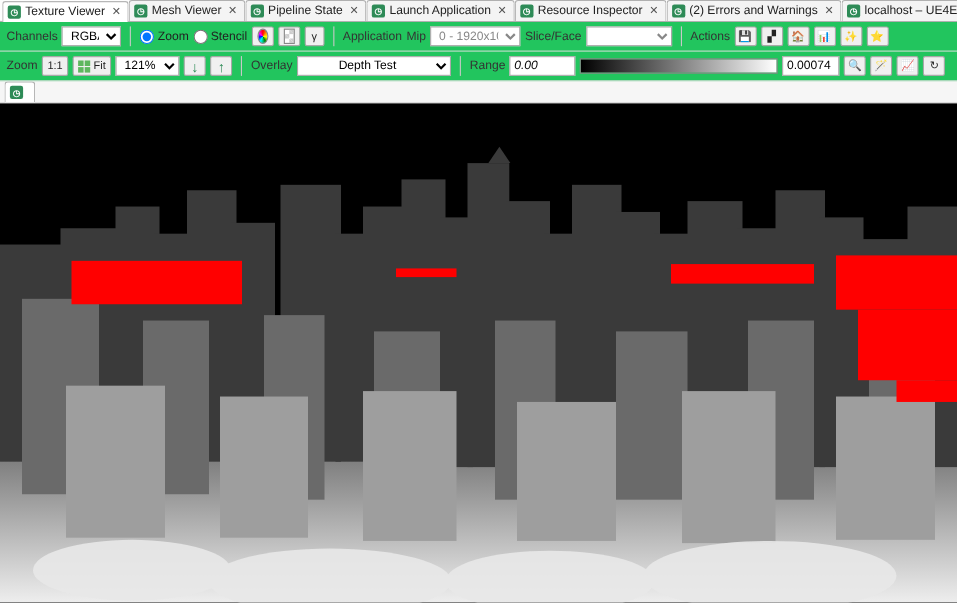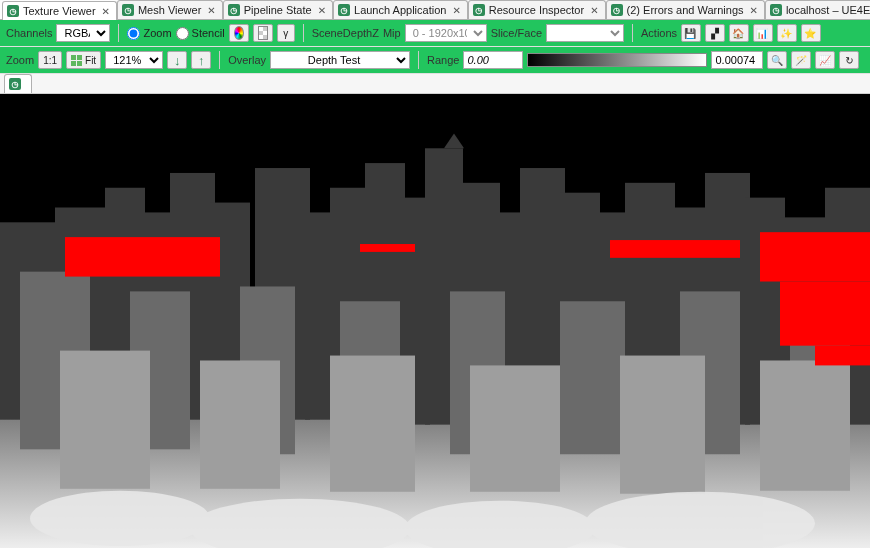--- a/index.html
+++ b/index.html
@@ -186,21 +186,21 @@
     <span>Stencil</span>
   </span>
   <span class="btn color">
       <span class="swatch-circle"></span>
     </span>
   <span class="btn color">
       <span class="swatch-checker"></span>
     </span>
   <span class="btn">γ</span>
   <div class="sep"></div>
-  <label class="small">SceneDepthZ</label>
+  <label class="small">Application</label>
   <label class="small">Mip</label>
   <select class="dim" style="width:82px;">
     <option>0 - 1920x1020</option>
   </select>
   <label class="small">Slice/Face</label>
   <select class="dim" style="width:78px;">
     <option></option>
   </select>
   <div class="sep"></div>
   <label class="small">Actions</label>

